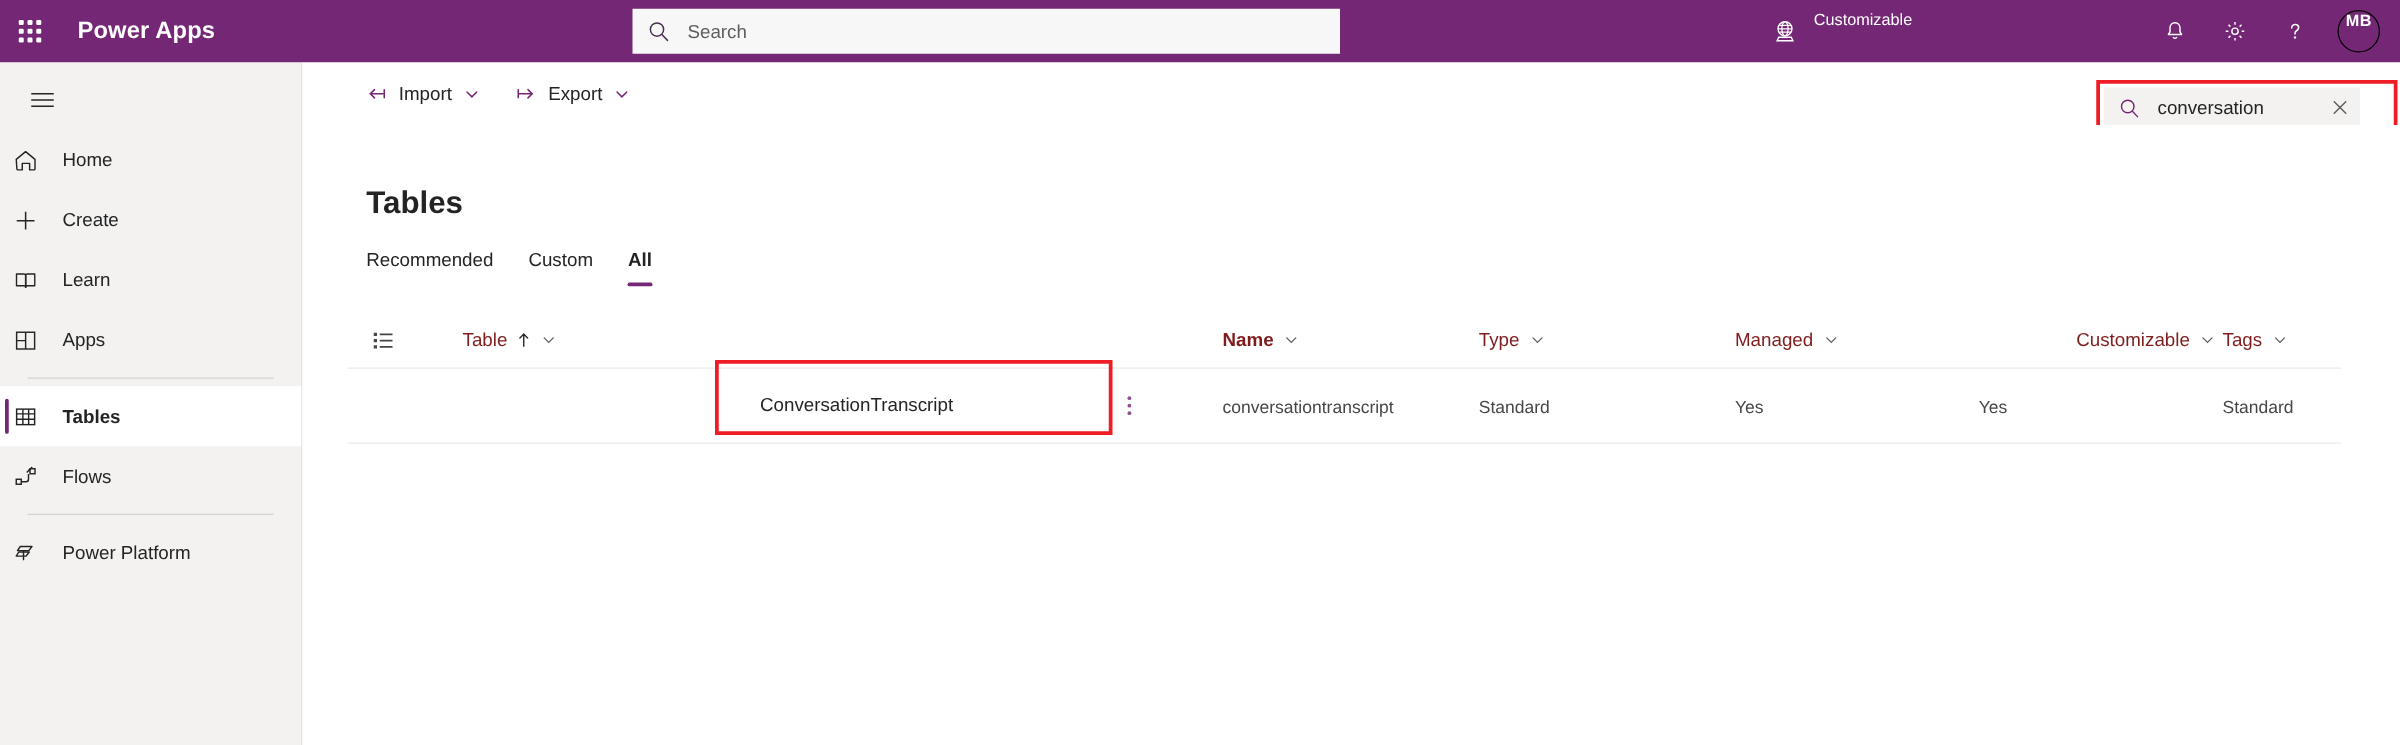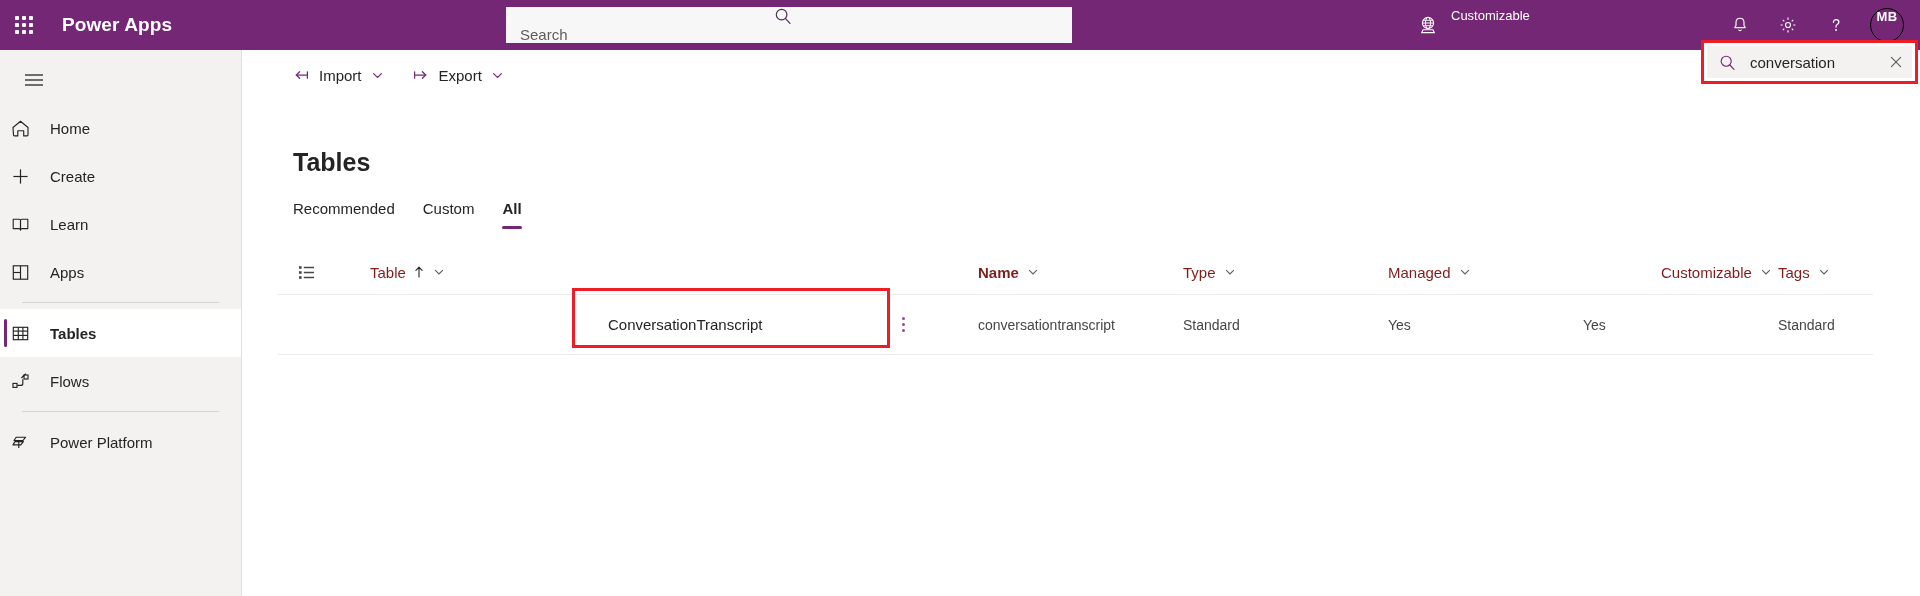--- a/index.html
+++ b/index.html
@@ -36,21 +36,20 @@
     margin-left: 14px; letter-spacing: .1px; white-space: nowrap;
     cursor: pointer;
   }
   #suite-search {
     position: absolute; left: 506px; top: 7px;
     width: 566px; height: 36px;
     background: #f7f7f7;
     display: flex; align-items: center;
     padding: 0 12px;
     cursor: text;
-    flex-direction: column;
   }
   #suite-search .mag { margin-right: 12px; display: flex; }
   #suite-search input {
     border: 0; outline: 0; background: transparent;
     font-family: inherit; font-size: 15px; color: #242424;
     width: 100%;
   }
   #suite-search input::placeholder { color: #605e5c; opacity: 1; }
 
   #env-block {
@@ -128,22 +127,22 @@
     height: 40px; display: flex; align-items: center;
     padding: 0 10px; margin-right: 8px;
     cursor: pointer; color: #242424; border-radius: 2px;
   }
   .cmd-btn .cmd-ico { display: flex; align-items: center; margin-right: 9px; }
   .cmd-btn .cmd-label { font-size: 15px; white-space: nowrap; }
   .cmd-btn .cmd-chev { display: flex; align-items: center; margin-left: 9px; }
 
   
   #table-search-wrap {
-    position: absolute; right: 2px; top: 40px;
-    width: 217px; height: 44px;
+    position: absolute; right: 2px; top: 64px;
+    width: 241px; height: 44px;
     border: 3px solid #ee1c25;
     background: #ffffff;
     padding-left: 30px;
   }
   #table-search {
     position: absolute; left: 3px; top: 3px;
     width: 205px; height: 32px;
     background: #f3f2f1;
     display: flex; align-items: center;
     padding: 0 8px 0 12px;

